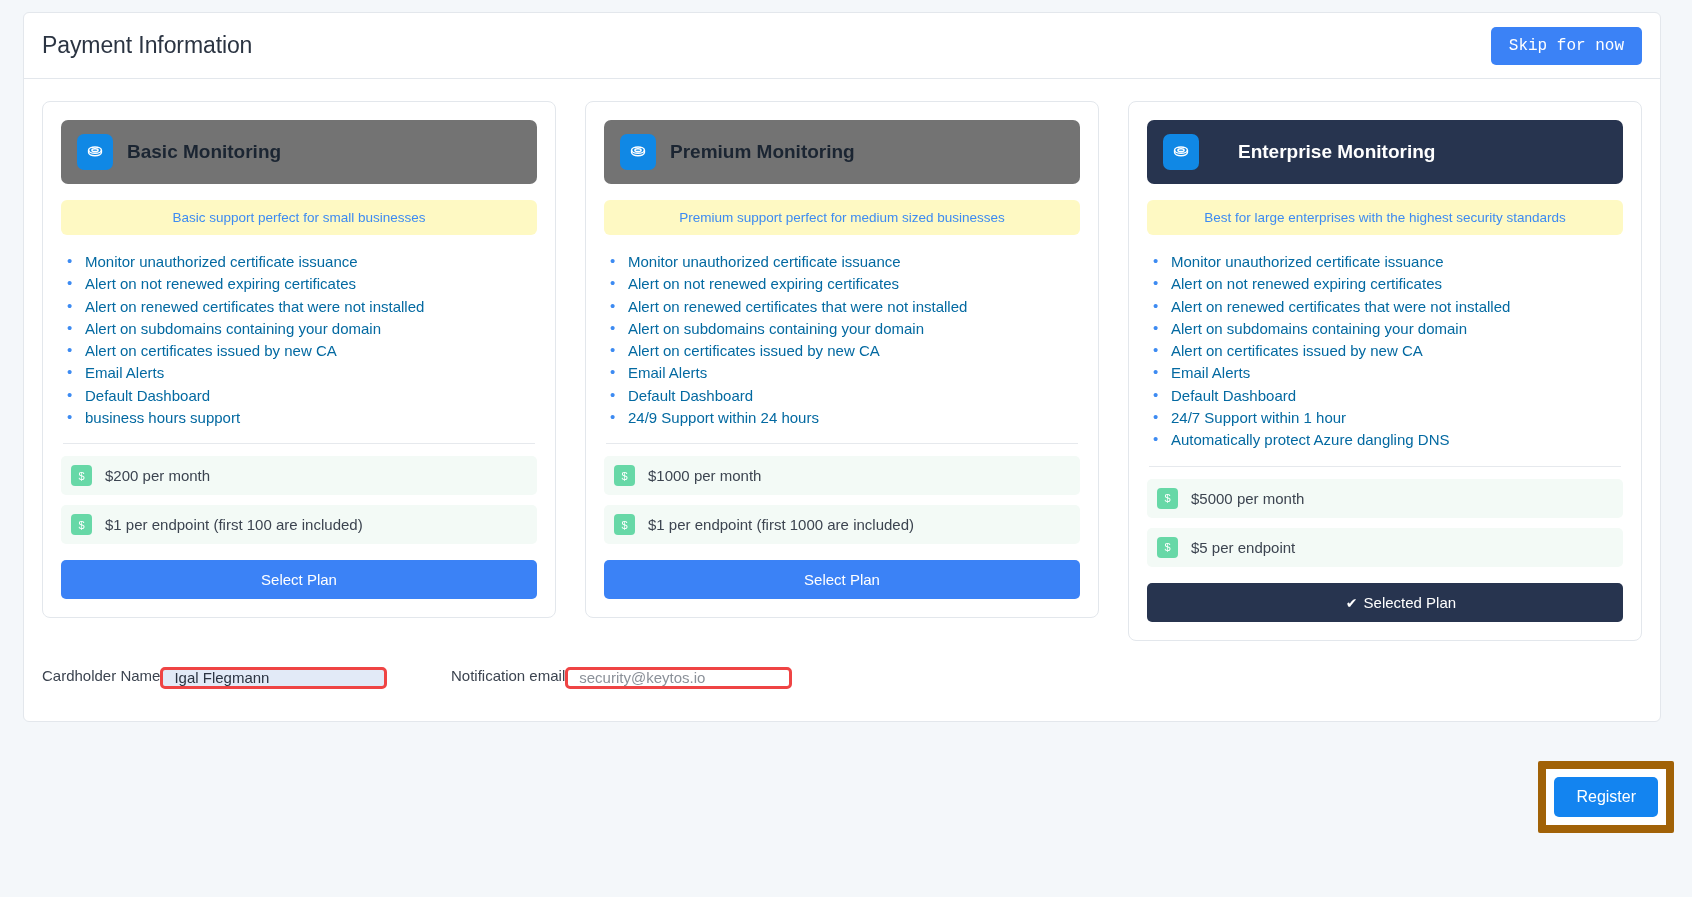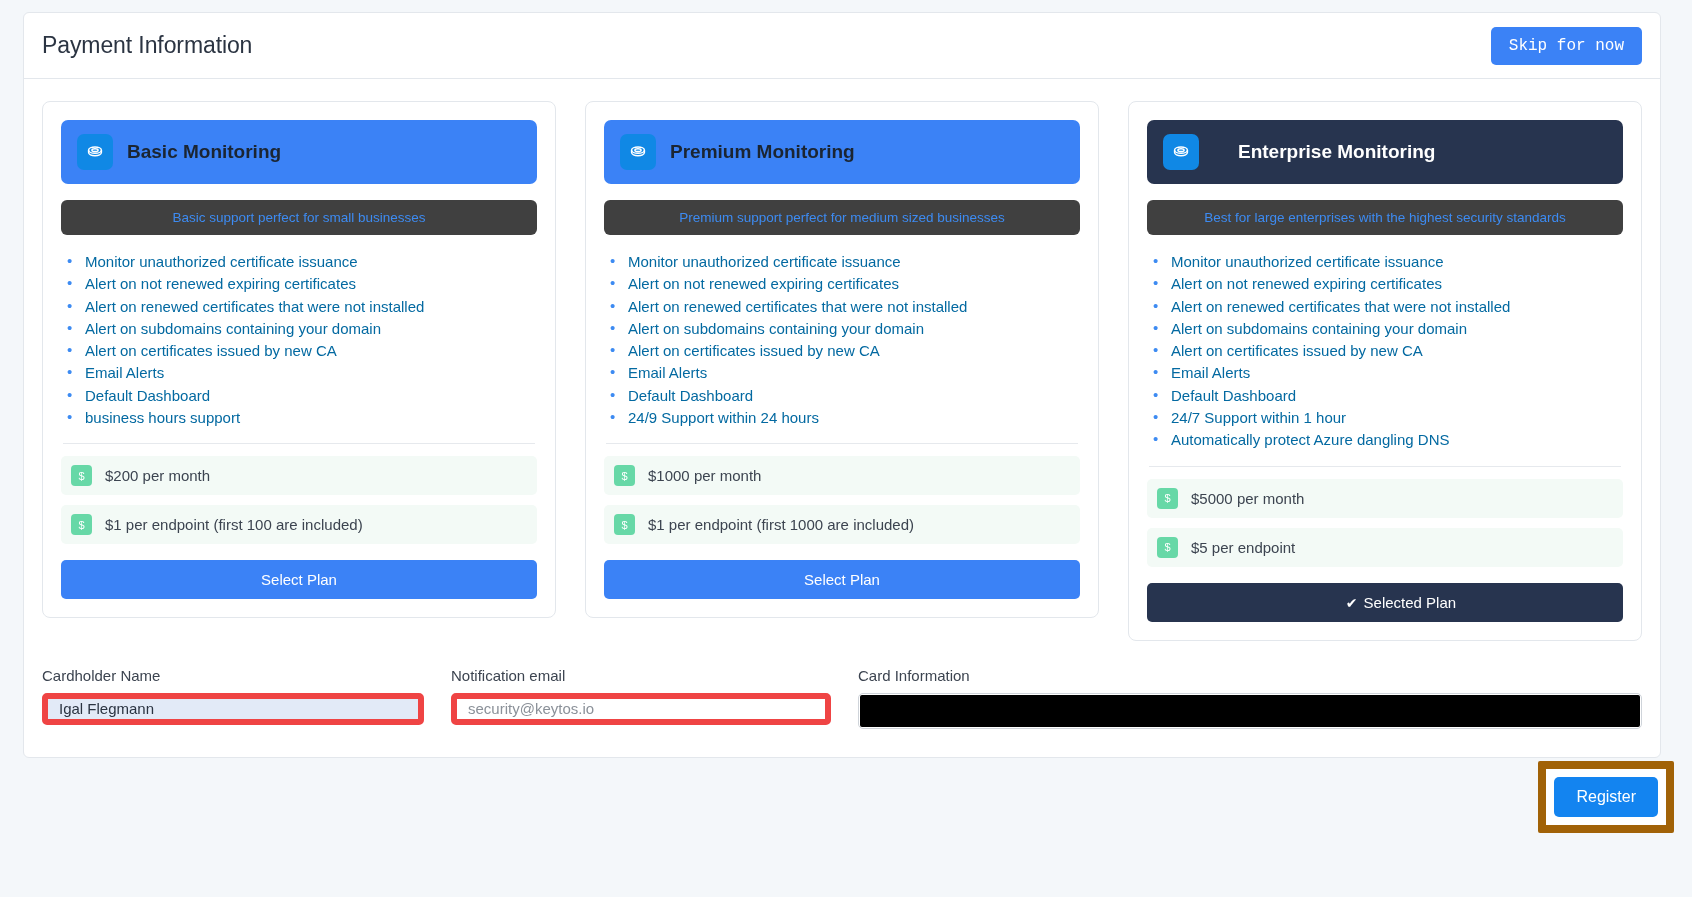--- a/index.html
+++ b/index.html
@@ -53,21 +53,21 @@
     flex:1 1 0;
     border:1px solid #e3e7ec;
     border-radius:8px;
     padding:18px;
     box-sizing:border-box;
     background:#fff;
     display:flex;flex-direction:column;
   }
   .plan-head{
     display:flex;align-items:center;gap:14px;
-    background:#3b82f6;
+    background:#737373;
     border-radius:7px;
     padding:14px 16px;
   }
   .plan.selected .plan-head{
     background:#27344f;
     gap:39px;
   }
   .plan-icon{
     width:36px;height:36px;
     border-radius:7px;
@@ -77,21 +77,21 @@
   }
   .plan-icon svg{display:block}
   .plan-name{
     font-size:19px;
     font-weight:bold;
     color:#1b2532;
   }
   .plan.selected .plan-name{color:#ffffff;}
   .plan-tag{
     margin-top:16px;
-    background:#404040;
+    background:#fef9c3;
     border-radius:6px;
     color:#3d8bf2;
     font-size:13.5px;
     text-align:center;
     padding:10px 8px;
   }
   .feature-list{
     list-style:none;
     margin:16px 0 0 0;
     padding:0 0 0 4px;
@@ -147,30 +147,30 @@
     padding-left:32px;
   }
   .check-glyph{margin-right:6px;font-size:14px;}
   
   .form-row{
     display:flex;
     gap:27px;
     padding:26px 18px 28px 18px;
     box-sizing:border-box;
   }
-  .field{display:flex;flex-direction:column;}
+  .field{display:flex;flex-direction:row;}
   .field.name{width:382px;}
   .field.email{width:380px;}
   .field.card{flex:1 1 auto;}
   .field-label{
     font-size:15px;color:#3c4450;margin-bottom:9px;
   }
   .field-input{
-    height:32px;
-    border:6px solid #ef4444;
+    height:22px;
+    border:3px solid #ef4444;
     border-radius:5px;
     background:#fff;
     font-size:15px;
     font-family:inherit;
     padding:0 11px;
     box-sizing:border-box;
     color:#2b3442;
     outline:none;
   }
   .field-input.autofilled{
@@ -338,26 +338,20 @@
 
   <div class="form-row">
     <div class="field name">
       <label class="field-label">Cardholder Name</label>
       <input class="field-input autofilled" type="text" value="Igal Flegmann" style="">
     </div>
     <div class="field email">
       <label class="field-label">Notification email</label>
       <input class="field-input" type="text" placeholder="security@keytos.io" style="">
     </div>
-    <div class="field card">
-      <label class="field-label">Card Information</label>
-      <div class="card-box">
-        <div class="redacted"></div>
-      </div>
-    </div>
   </div>
 
 </div>
 
 <div class="footer">
   <div class="register-wrap">
     <button class="register-btn">Register</button>
   </div>
 </div>
 

